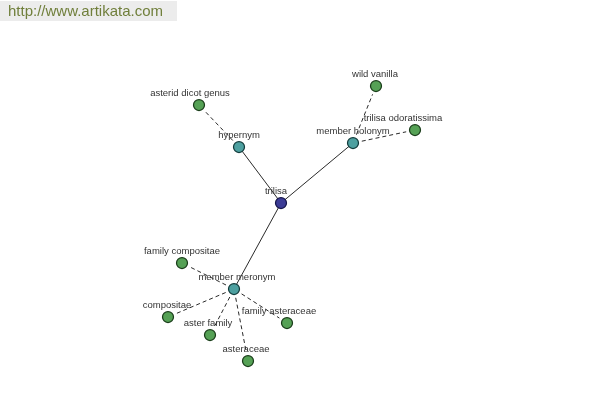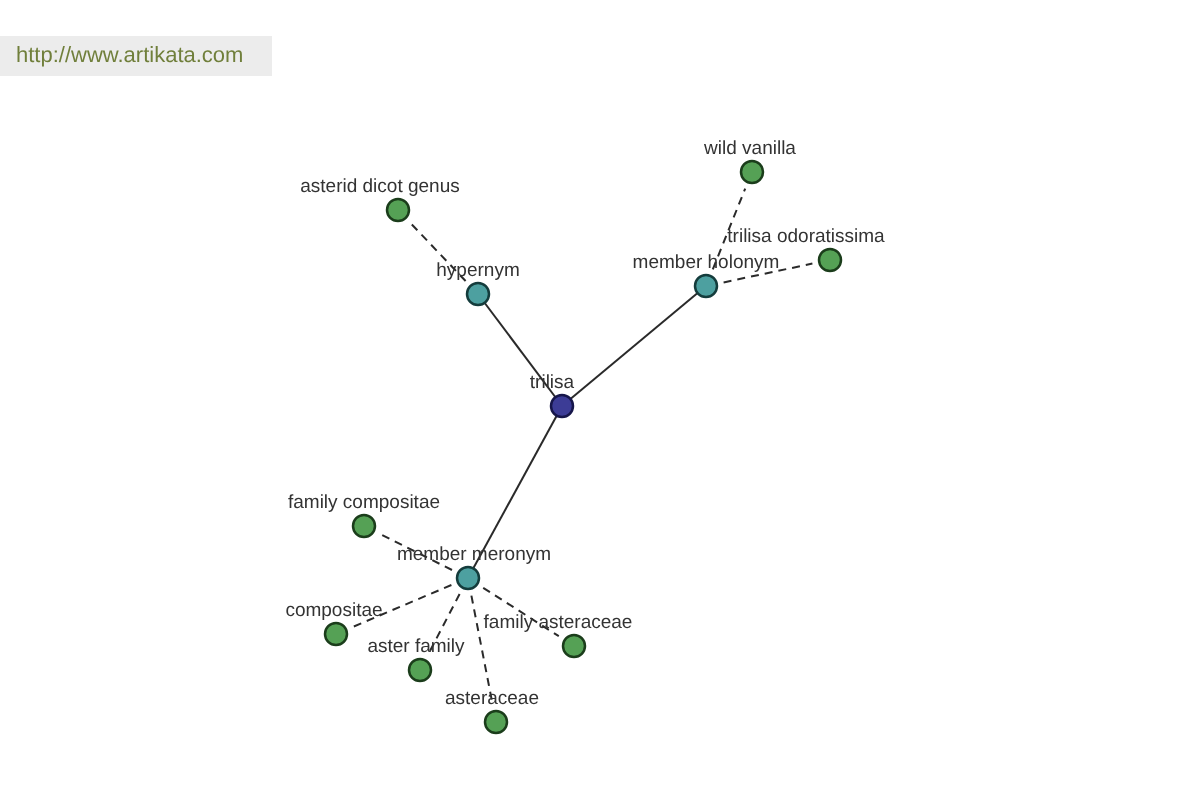--- a/index.html
+++ b/index.html
@@ -6,25 +6,25 @@
   .canvas {
     position: relative;
     width: 600px;
     height: 400px;
     background: #ffffff;
     overflow: hidden;
     font-family: "Liberation Sans", sans-serif;
   }
   .url-badge {
     position: absolute;
-    top: 18px;
+    top: 1px;
     left: 0;
     background: #ececec;
     color: #707f3b;
-    font-size: 11px;
+    font-size: 15px;
     line-height: 14px;
     padding: 3px 14px 3px 8px;
     white-space: nowrap;
   }
   #graph-svg {
     position: absolute;
     top: 0;
     left: 0;
   }
   .edge-solid { stroke: #2a2a2a; stroke-width: 1; fill: none; }

